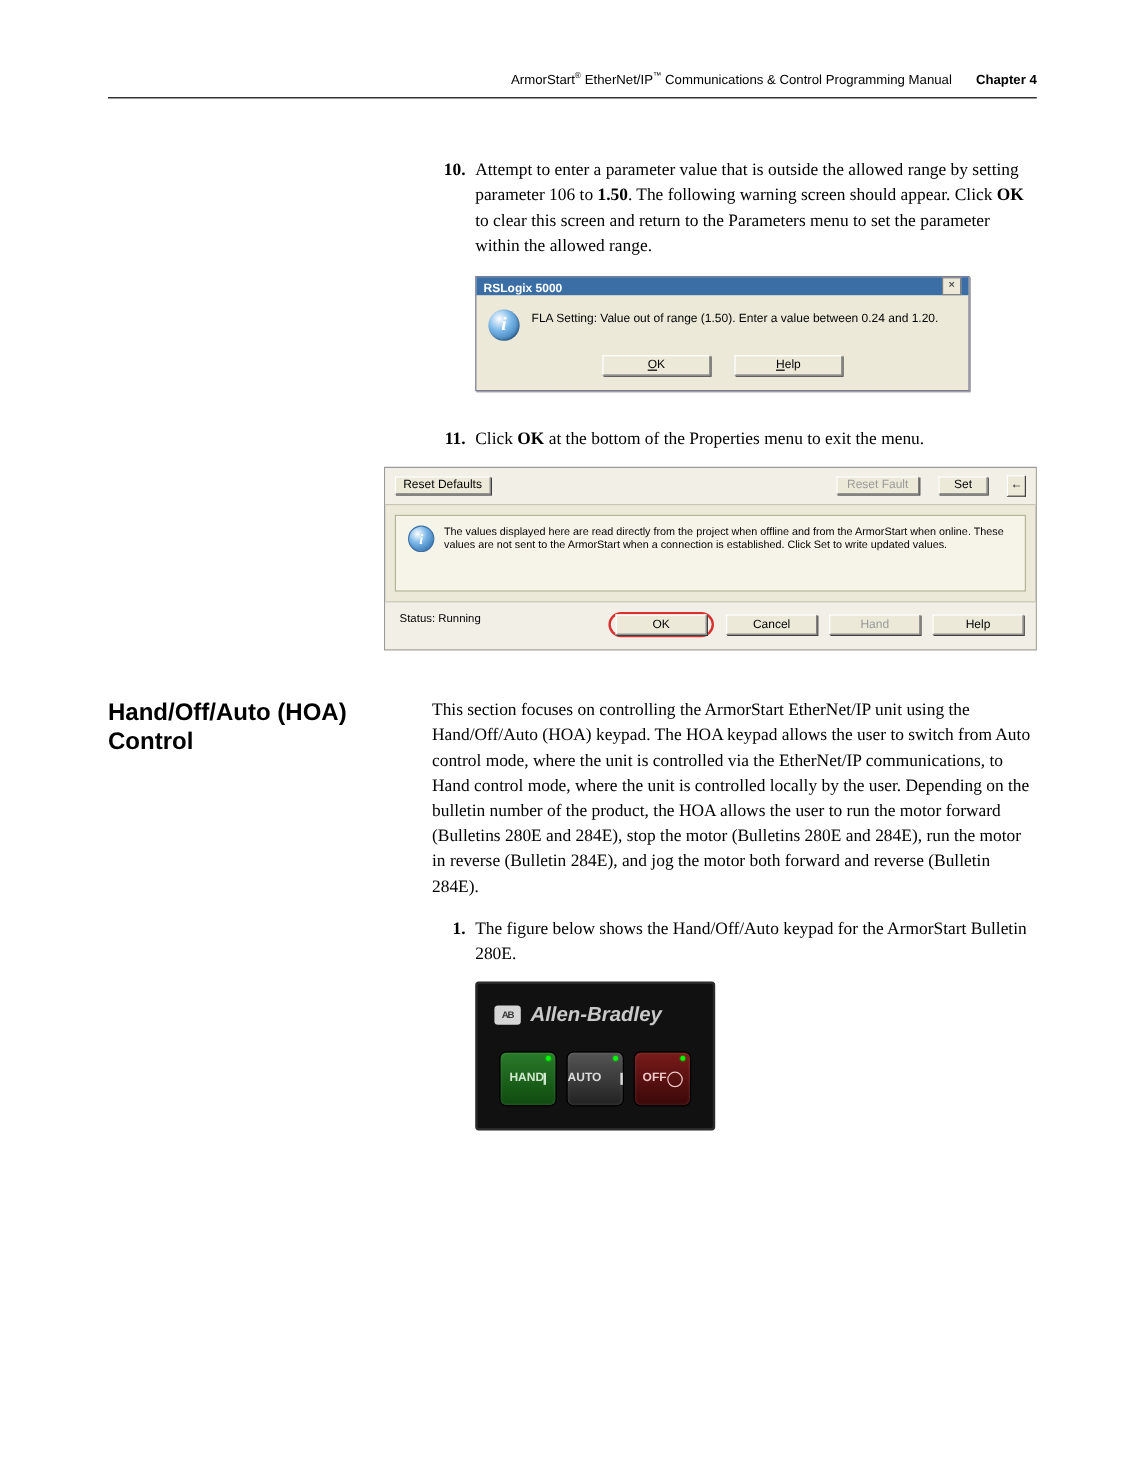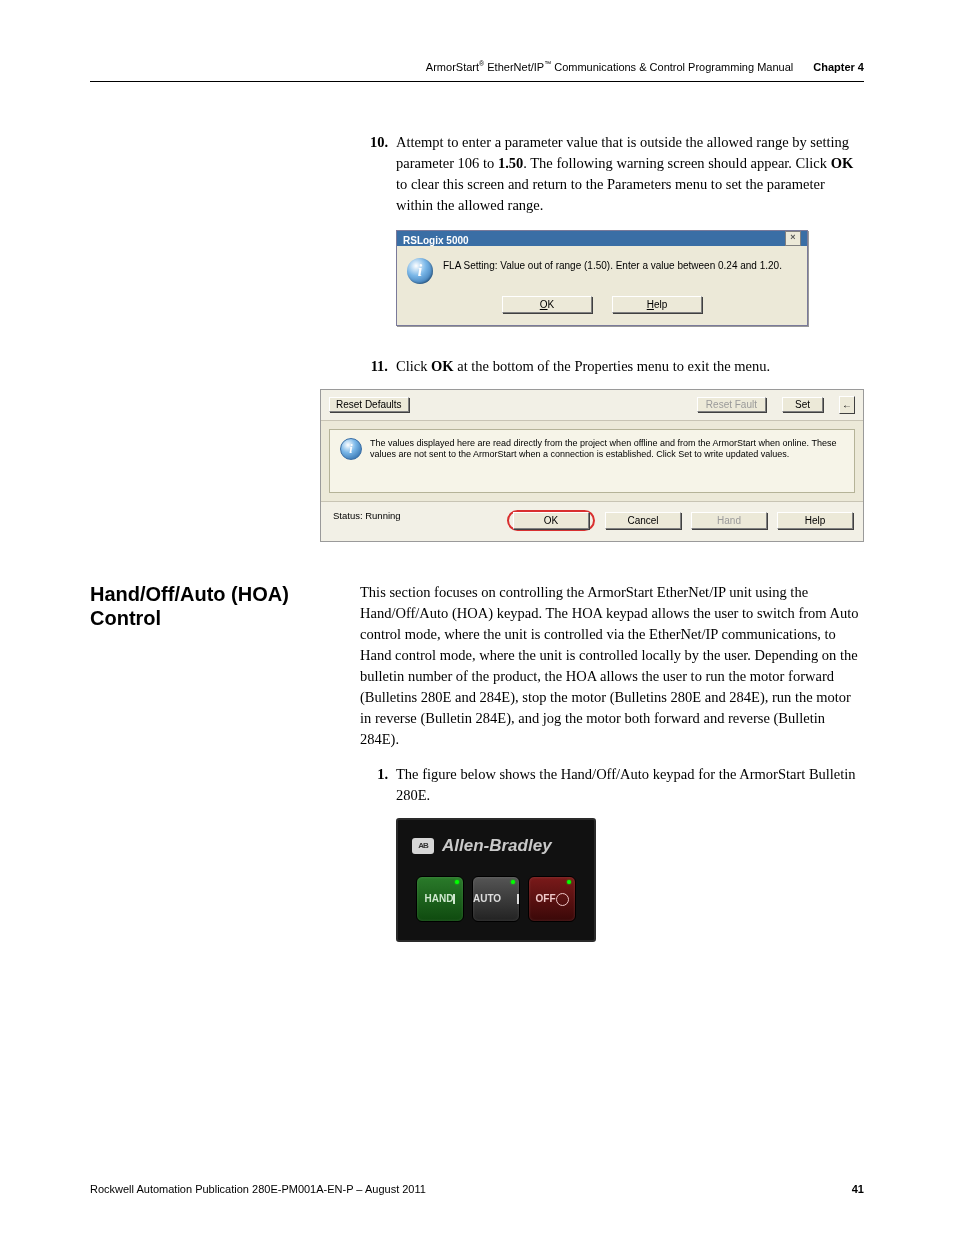--- a/index.html
+++ b/index.html
@@ -393,18 +393,14 @@
             <div class="led"></div>
             <span>OFF</span>
             <div class="o-ring"></div>
           </div>
         </div>
       </div>
 
     </div>
   </div>
 
-  <div class="footer">
-    <span>Rockwell Automation Publication 280E-PM001A-EN-P – August 2011</span>
-    <span class="pg">41</span>
-  </div>
 
 </div>
 
 </body></html>

